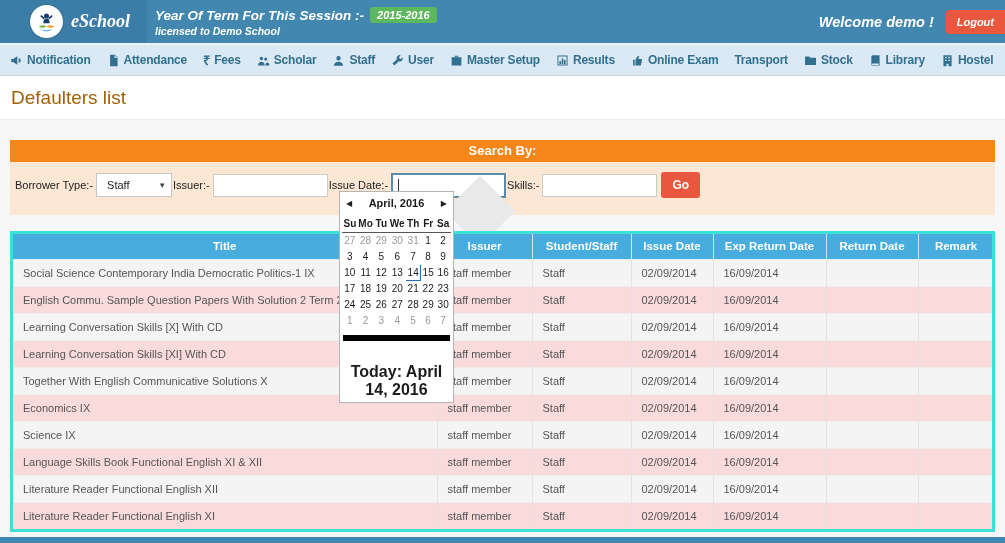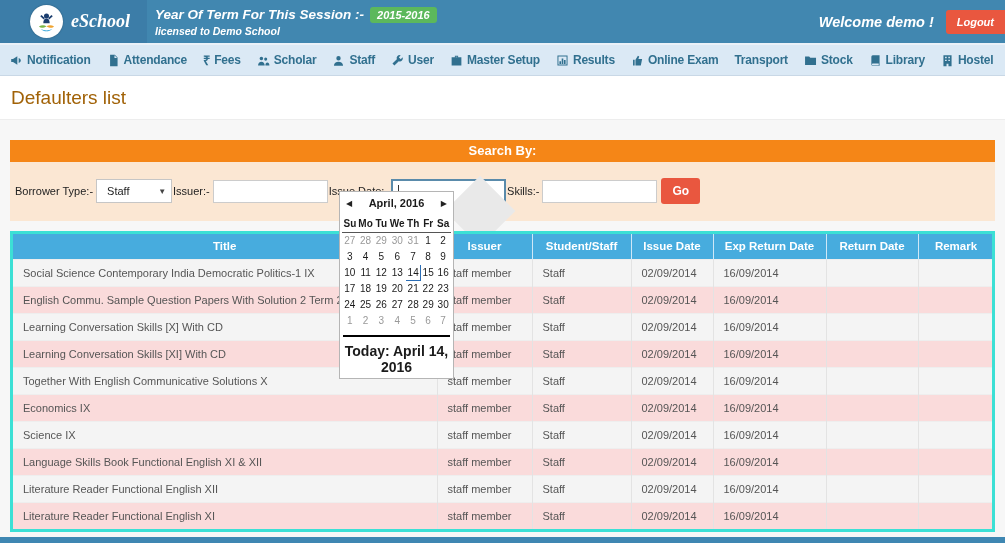--- a/index.html
+++ b/index.html
@@ -5,42 +5,42 @@
   * { box-sizing: border-box; margin: 0; padding: 0; }
   html,body { width:1005px; height:543px; overflow:hidden; }
   body { font-family:"Liberation Sans",sans-serif; background:#ffffff; position:relative; }
 
   
   .topbar { height:43px; background:#4187b0; display:flex; align-items:center; color:#fff; }
   .brand { width:147px; height:43px; background:#3c7da8; display:flex; align-items:center; padding-left:30px; }
   .logo-circle { width:33px; height:33px; border-radius:50%; background:#fff; display:flex; align-items:center; justify-content:center; box-shadow:0 0 2px rgba(0,0,0,.3); flex:0 0 auto; }
   .brand-name { font-family:"Liberation Serif",serif; font-style:italic; font-weight:bold; font-size:18px; margin-left:8px; }
   .session-block { margin-left:8px; flex:1; }
-  .session-line { display:flex; align-items:center; gap:6px; }
+  .session-line { display:flex; align-items:flex-end; gap:6px; }
   .session-label { font-style:italic; font-weight:bold; font-size:13.5px; }
   .session-badge { background:#5cb85c; color:#fff; font-size:11px; font-weight:bold; font-style:italic; padding:2px 7px; border-radius:3px; }
   .licensed { font-style:italic; font-weight:bold; font-size:10.5px; margin-top:2px; }
   .welcome { font-style:italic; font-weight:bold; font-size:14.5px; margin-right:12px; }
   .logout-btn { background:#e9573f; color:#fff; border:none; font-style:italic; font-weight:bold; font-size:11px; padding:6px 11px; border-radius:3px 0 0 3px; cursor:pointer; }
 
   
   .nav { height:33px; background:#dbe9f5; border-top:2px solid #eaf1f8; border-bottom:1px solid #c9d8e6; display:flex; align-items:center; padding:0 2px; }
   .nav-item { display:flex; align-items:center; gap:4px; padding:0 8px; color:#31708f; font-size:12px; font-weight:bold; cursor:pointer; white-space:nowrap; letter-spacing:-0.2px; }
   .nav-item svg { display:block; }
   .nav-rupee { font-size:13px; font-weight:bold; }
 
   
   .page-head { background:#fff; padding:11px 11px 10px; border-bottom:1px solid #ededed; }
   .page-title { color:#a16207; font-size:19px; font-weight:normal; }
 
   .content { background:#f7f7f7; height:100%; padding-top:20px; }
 
   
   .search-bar { margin:0 10px; height:22px; background:#f58617; color:#fff; font-weight:bold; font-size:13px; text-align:center; line-height:22px; }
-  .search-panel { margin:0 10px; background:#fbe7d3; padding:16px 0 17px; }
+  .search-panel { margin:0 10px; background:#fbe7d3; padding:10px 0 17px; }
   .form-row { display:flex; align-items:center; font-size:11px; color:#222; padding-left:4px; }
   .form-label { margin:0 3px 0 1px; white-space:nowrap; }
   .select-box { width:76px; height:24px; background:#fff; border:1px solid #c6c6c6; display:flex; align-items:center; justify-content:space-between; padding:0 5px 0 10px; font-size:11px; cursor:pointer; }
   .select-caret { font-size:8px; color:#444; }
   .text-input { width:115px; height:23px; border:1px solid #ccc; background:#fff; font-size:11px; padding:0 5px; }
   .date-input { width:115px; height:25px; border:2px solid #5a8bab; background:#fff; position:relative; }
   .caret-bar { position:absolute; left:5px; top:4px; width:1px; height:13px; background:#333; }
   .go-btn { background:#e9573f; color:#fff; border:none; font-weight:bold; font-size:12px; padding:6px 11px; border-radius:3px; margin-left:4px; cursor:pointer; }
 
   
@@ -49,21 +49,21 @@
   
   .calendar { position:absolute; left:339px; top:191px; width:115px; background:#fff; border:1px solid #b5b5b5; z-index:10; font-size:10px; color:#1b1b1b; padding-bottom:3px; }
   .cal-head { display:flex; align-items:center; justify-content:space-between; padding:5px 6px 3px; }
   .cal-title { font-weight:bold; font-size:11px; }
   .cal-arrow { font-size:8px; color:#222; cursor:pointer; }
   .cal-table { border-collapse:collapse; margin:4px auto; }
   .cal-table th { font-weight:bold; font-size:10px; padding:2px 1px 3px; border-bottom:1px solid #555; }
   .cal-table td { width:15px; height:16px; text-align:center; font-size:10px; cursor:pointer; border:1px solid transparent; }
   .cal-out { color:#999; }
   .cal-selected { border:1px solid #2a6db5 !important; }
-  .cal-footer { text-align:center; font-weight:bold; font-size:14px; border-top:2px solid #000000; margin:6px 3px 0; padding-top:6px; }
+  .cal-footer { text-align:center; font-weight:bold; font-size:16px; border-top:6px solid #000000; margin:6px 3px 0; padding-top:22px; }
 
   
   .table-wrap { position:absolute; left:10px; top:231px; width:985px; height:301px; border:3px solid #3ce0d5; background:#fff; display:flex; z-index:2; overflow:hidden; }
   .grid { border-collapse:collapse; table-layout:fixed; width:964px; flex:0 0 auto; }
   .grid th { background:#47acde; color:#fff; font-size:11.5px; font-weight:bold; height:25px; text-align:center; border-right:1px solid #cfe8f7; overflow:hidden; white-space:nowrap; }
   .grid td { font-size:11px; color:#555; height:27px; padding:0 10px; border-right:1px solid #e3e3e3; border-top:1px solid #eee; overflow:hidden; white-space:nowrap; }
   .grid tr.odd td { background:#f4f4f4; }
   .grid tr.even td { background:#fadbdb; }
 
   

